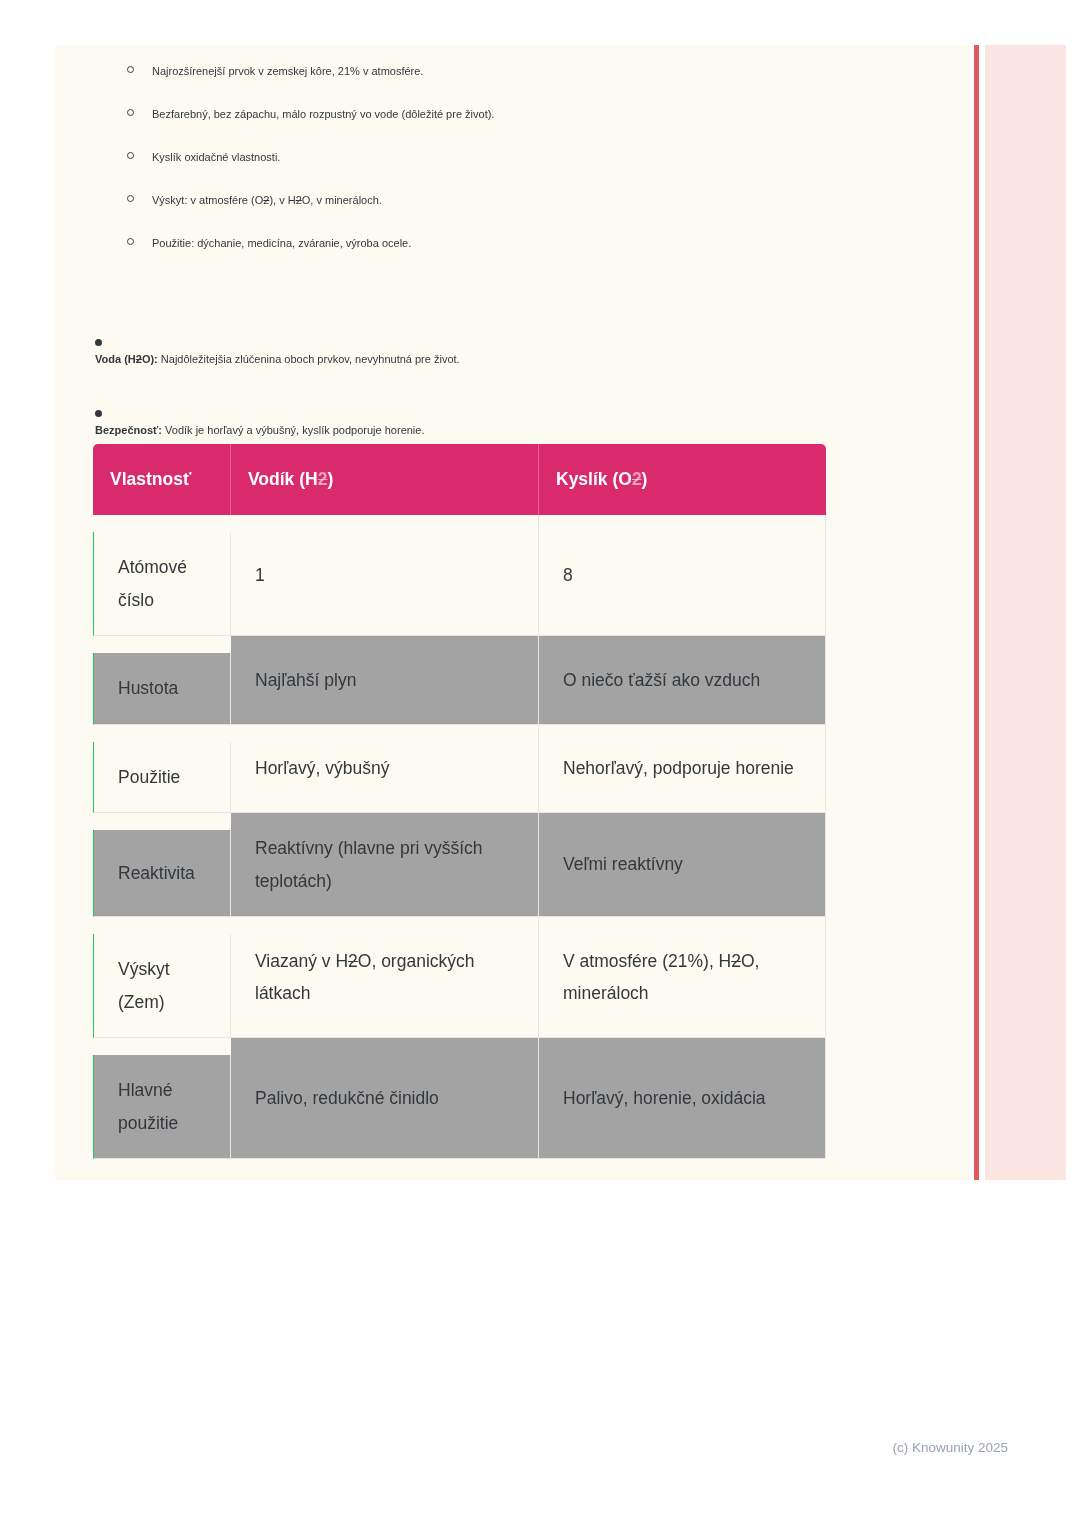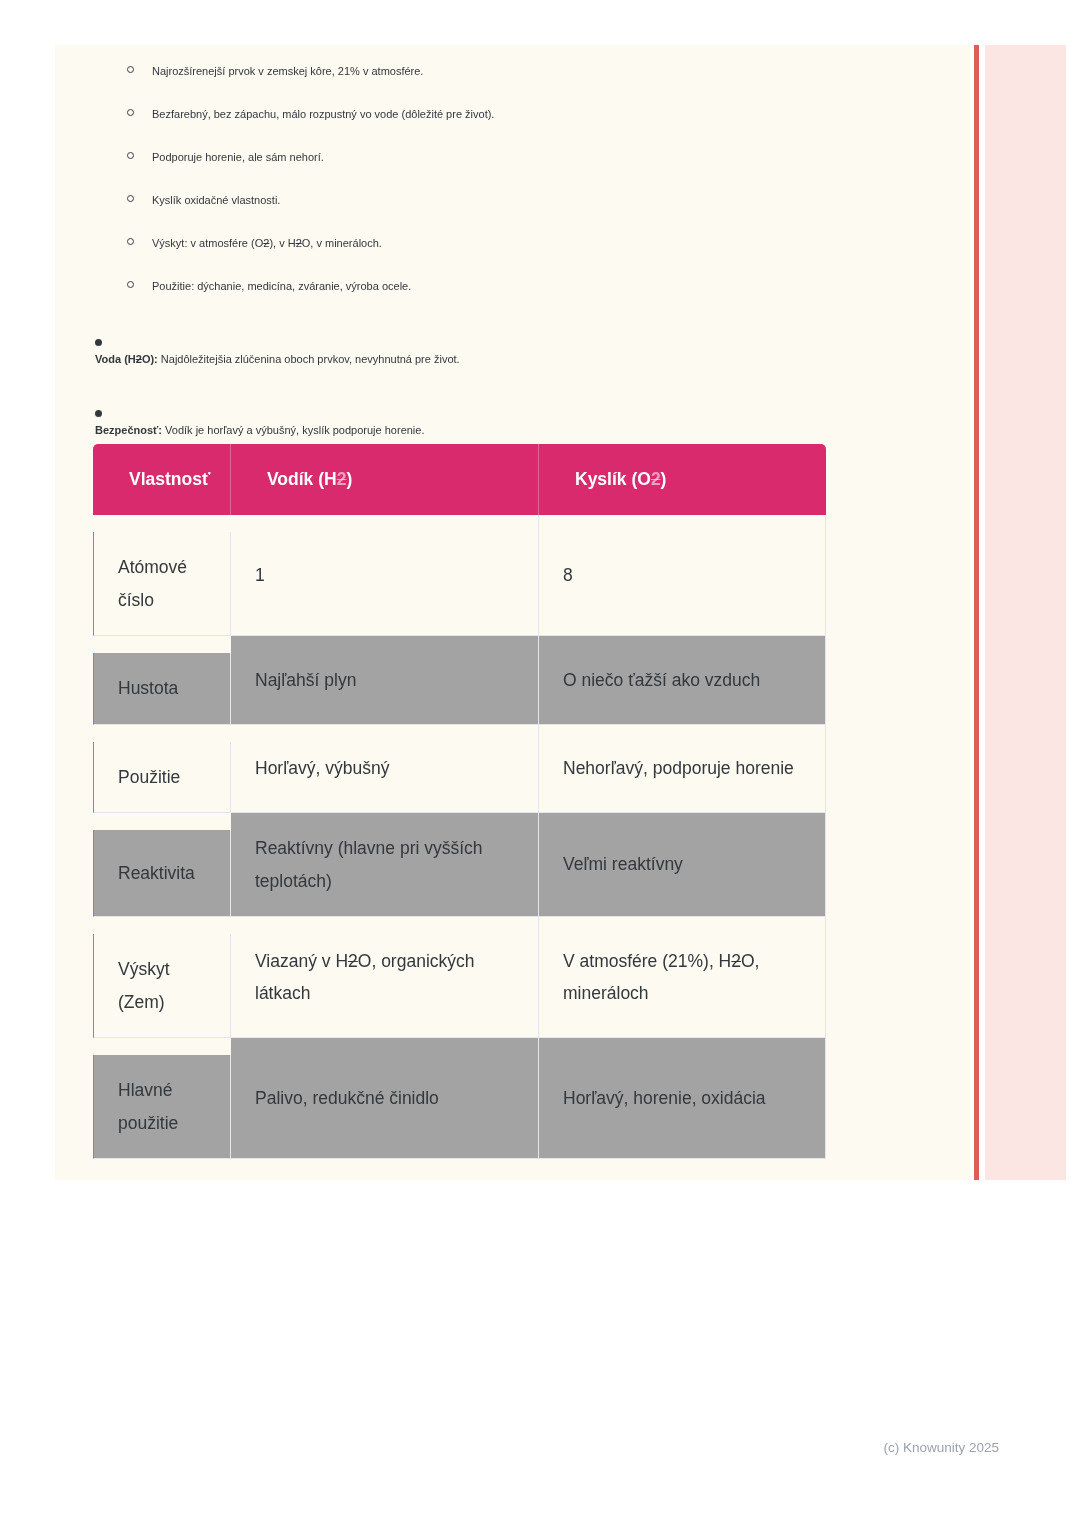--- a/index.html
+++ b/index.html
@@ -41,63 +41,59 @@
 
   .table {
     position:absolute; left:93px; top:444px; width:733px;
     display:grid; grid-template-columns:138px 308px 287px;
     border-radius:5px 5px 0 0; overflow:hidden;
   }
   .tr { display:contents; }
   .th {
     background:#d92a6e; color:#ffffff; font-weight:700;
     font-size:17.5px; line-height:31px;
-    padding:20px 36px;
+    padding:20px 17px;
     display:flex; align-items:center;
     border-right:1px solid rgba(255,255,255,0.28);
   }
   .th.last { border-right:none; }
   .th .strike { color:rgba(255,255,255,0.55); }
   .td {
     background:#fdfaf2;
     font-size:17.5px; line-height:32.5px; color:#33383d;
     padding:19px 24px;
     display:flex; align-items:center;
     border-right:1px solid #e4e6ea;
     border-bottom:1px solid #e4e6ea;
   }
   .td.c0 { border-left:1px solid #22c55e;margin-top:17px; }
   .tr.alt .td { background:#a3a3a3; }
 
   .footer {
-    position:absolute; top:1440px; right:81px;
+    position:absolute; top:1440px; right:72px;
     font-size:13.5px; color:#9ca3af;
   }
 </style>
 </head>
 <body>
 
 <div class="page">
 
   <div class="content-bg"></div>
   <div class="accent-line"></div>
   <div class="accent-panel"></div>
 
   <ul class="list circle-list">
     <li>
       <span class="marker circle"></span>
       <span class="txt"><span>Najrozšírenejší prvok v zemskej kôre, 21% v atmosfére.</span></span>
     </li>
     <li>
       <span class="marker circle"></span>
       <span class="txt"><span>Bezfarebný, bez zápachu, málo rozpustný vo vode (dôležité pre život).</span></span>
-    </li>
-    <li>
-      <span class="marker circle"></span>
-      <span class="txt"><span>Podporuje horenie, ale sám nehorí.</span></span>
     </li>
     <li>
       <span class="marker circle"></span>
       <span class="txt"><span>Kyslík oxidačné vlastnosti.</span></span>
     </li>
     <li>
       <span class="marker circle"></span>
       <span class="txt"><span>Výskyt: v atmosfére (O</span><span class="strike">2</span><span>), v H</span><span class="strike">2</span><span>O, v mineráloch.</span></span>
     </li>
     <li>

